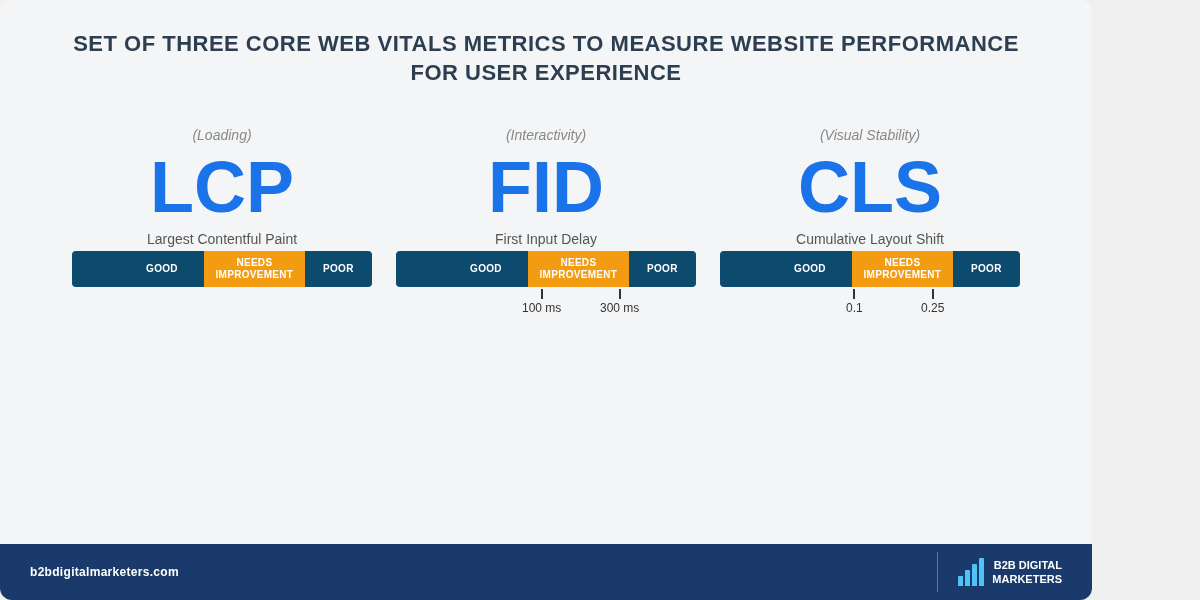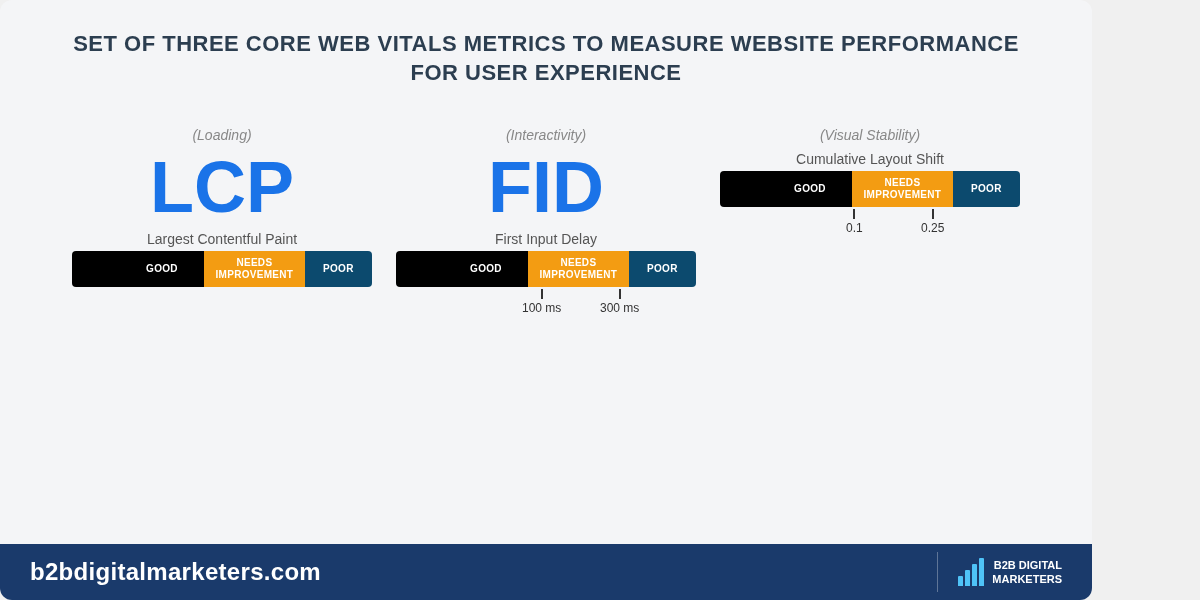--- a/index.html
+++ b/index.html
@@ -100,21 +100,21 @@
       font-size: 10px;
       font-weight: 800;
       color: white;
       text-align: center;
       letter-spacing: 0.3px;
       line-height: 1.2;
       text-transform: uppercase;
     }
 
     .seg-good {
-      background: #000000;
+      background: #0c4a6e;
       flex: 2.5;
       padding-left: 48px;
     }
 
     .seg-needs {
       background: #f39c12;
       flex: 3;
     }
 
     .seg-poor {
@@ -168,21 +168,21 @@
       display: flex;
       align-items: center;
       justify-content: space-between;
       padding: 0 30px;
       border-bottom-left-radius: 12px;
       border-bottom-right-radius: 12px;
     }
 
     .footer-url {
       color: white;
-      font-size: 24px;
+      font-size: 12px;
       font-weight: 600;
       letter-spacing: 0.3px;
     }
 
     .footer-brand {
       display: flex;
       align-items: center;
       gap: 8px;
     }
 
@@ -255,20 +255,21 @@
             <div class="marker fid-marker2">
               <div class="marker-line"></div>
               <span class="marker-label">300 ms</span>
             </div>
           </div>
         </div>
       </div>
 
       <div class="metric-card">
         <span class="metric-category">(Visual Stability)</span>
+        <span class="metric-acronym">CLS</span>
         <span class="metric-fullname">Cumulative Layout Shift</span>
         <div class="scale-container">
           <div class="scale-bar">
             <div class="scale-segment seg-good">GOOD</div>
             <div class="scale-segment seg-needs">NEEDS<br>IMPROVEMENT</div>
             <div class="scale-segment seg-poor">POOR</div>
           </div>
           <div class="scale-markers">
             <div class="marker cls-marker1">
               <div class="marker-line"></div>

